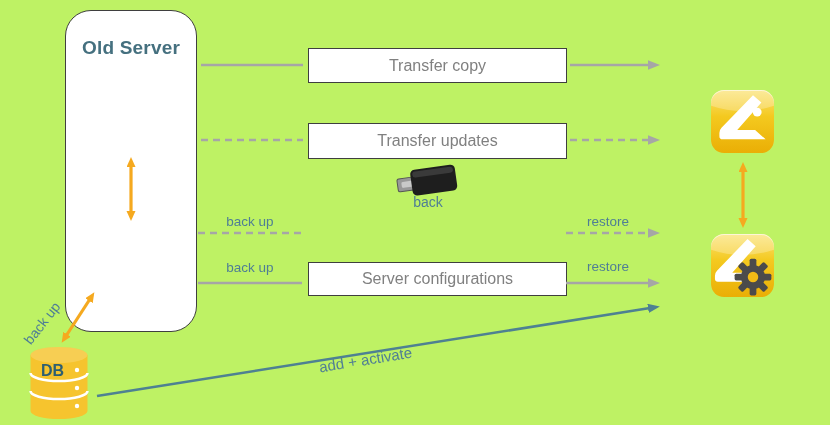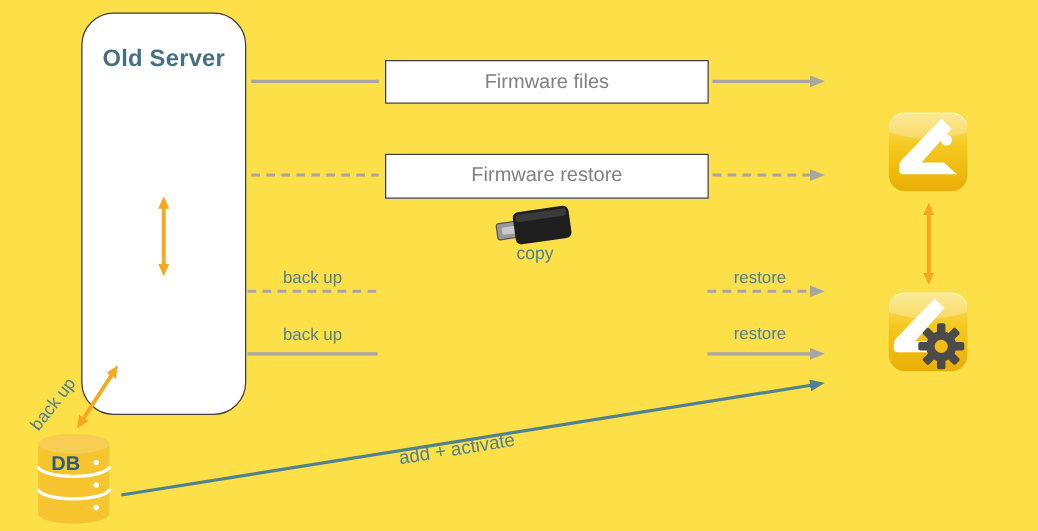--- a/index.html
+++ b/index.html
@@ -1,17 +1,17 @@
 <!DOCTYPE html>
 <html><head>
 <meta charset="utf-8">
 <style>
   html,body{margin:0;padding:0;background:#fff;}
   .canvas{
-    position:relative;width:830px;height:425px;background:#fde047;overflow:hidden;
+    position:relative;width:830px;height:425px;background:#bef264;overflow:hidden;
     font-family:"Liberation Sans",sans-serif;
   }
   .overlay{position:absolute;left:0;top:0;width:830px;height:425px;pointer-events:none;z-index:5;}
 
   
   .server-box{
     position:absolute;top:10px;width:130px;height:320px;background:#fff;
     border:1.6px solid #3F3F3F;border-radius:26px;z-index:1;
   }
   .server-box.old{left:65px;}
@@ -129,22 +129,23 @@
         <rect x="-3.2" y="-17.5" width="6.4" height="9" rx="1.5" transform="rotate(180)"></rect>
         <rect x="-3.2" y="-17.5" width="6.4" height="9" rx="1.5" transform="rotate(225)"></rect>
         <rect x="-3.2" y="-17.5" width="6.4" height="9" rx="1.5" transform="rotate(270)"></rect>
         <rect x="-3.2" y="-17.5" width="6.4" height="9" rx="1.5" transform="rotate(315)"></rect>
         <circle r="11.5"></circle>
         <circle r="5" fill="#F2BB16"></circle>
       </g>
     </svg>
   </div>
 
-  <div class="step-box step-0">Firmware files</div>
-  <div class="step-box step-1">Firmware restore</div>
+  <div class="step-box step-0">Transfer copy</div>
+  <div class="step-box step-1">Transfer updates</div>
+  <div class="step-box step-3">Server configurations</div>
 
   <svg class="usb" viewBox="0 0 66 36">
     <g transform="rotate(-8 33 18)">
       <rect x="3" y="14" width="17" height="13" rx="2" fill="#989898" stroke="#555" stroke-width="1"></rect>
       <rect x="7" y="17.5" width="11" height="6" rx="1.5" fill="#c9c9c9"></rect>
       <rect x="17" y="7" width="45" height="26" rx="4.5" fill="#1E1E1E"></rect>
       <rect x="19" y="9" width="41" height="6" rx="3" fill="#3a3a3a"></rect>
     </g>
   </svg>
 
@@ -190,17 +191,17 @@
 
     <line x1="66" y1="336" x2="90" y2="299" stroke="#F5A91F" stroke-width="3.2" marker-start="url(#arrOrange)" marker-end="url(#arrOrange)"></line>
 
     <line x1="97" y1="396" x2="650" y2="308" stroke="#4E8192" stroke-width="2.6" marker-end="url(#arrTeal)"></line>
   </svg>
 
   <div class="lbl lbl-backup3">back up</div>
   <div class="lbl lbl-restore3">restore</div>
   <div class="lbl lbl-backup4">back up</div>
   <div class="lbl lbl-restore4">restore</div>
-  <div class="lbl lbl-copy">copy</div>
+  <div class="lbl lbl-copy">back</div>
   <div class="lbl lbl-add">add + activate</div>
   <div class="lbl lbl-dbbackup">back up</div>
 
 </div>
 
 </body></html>

